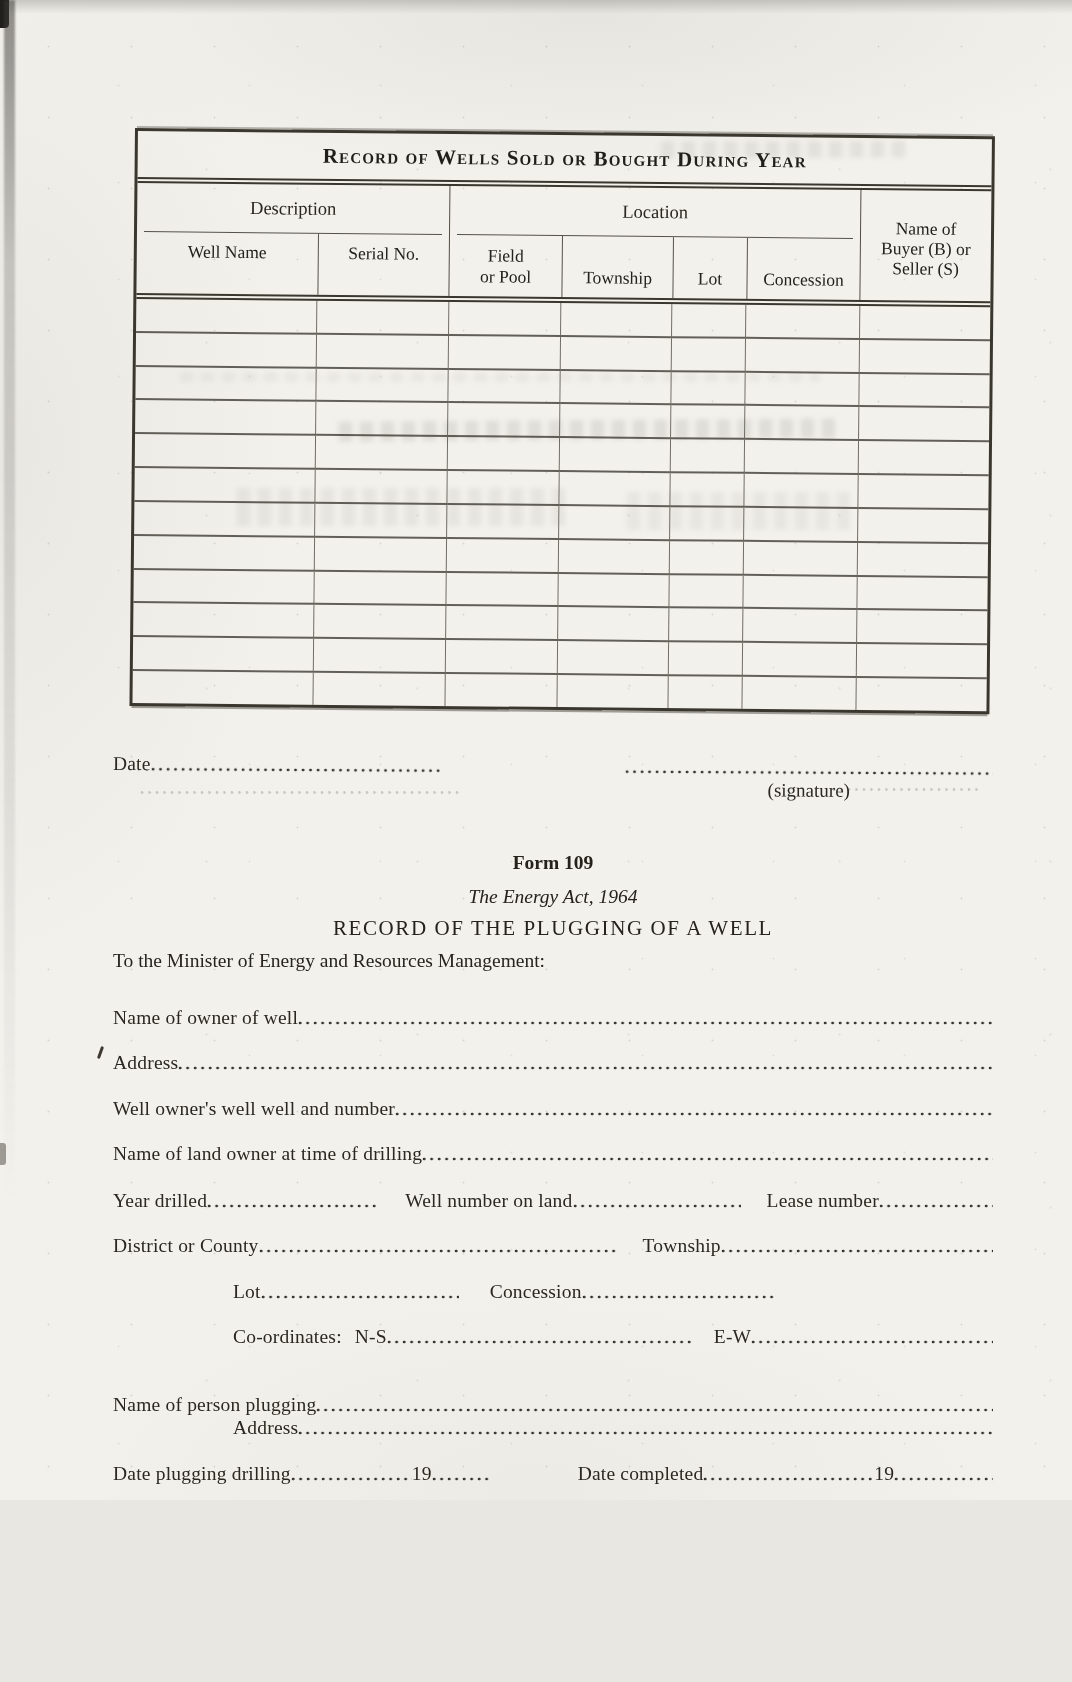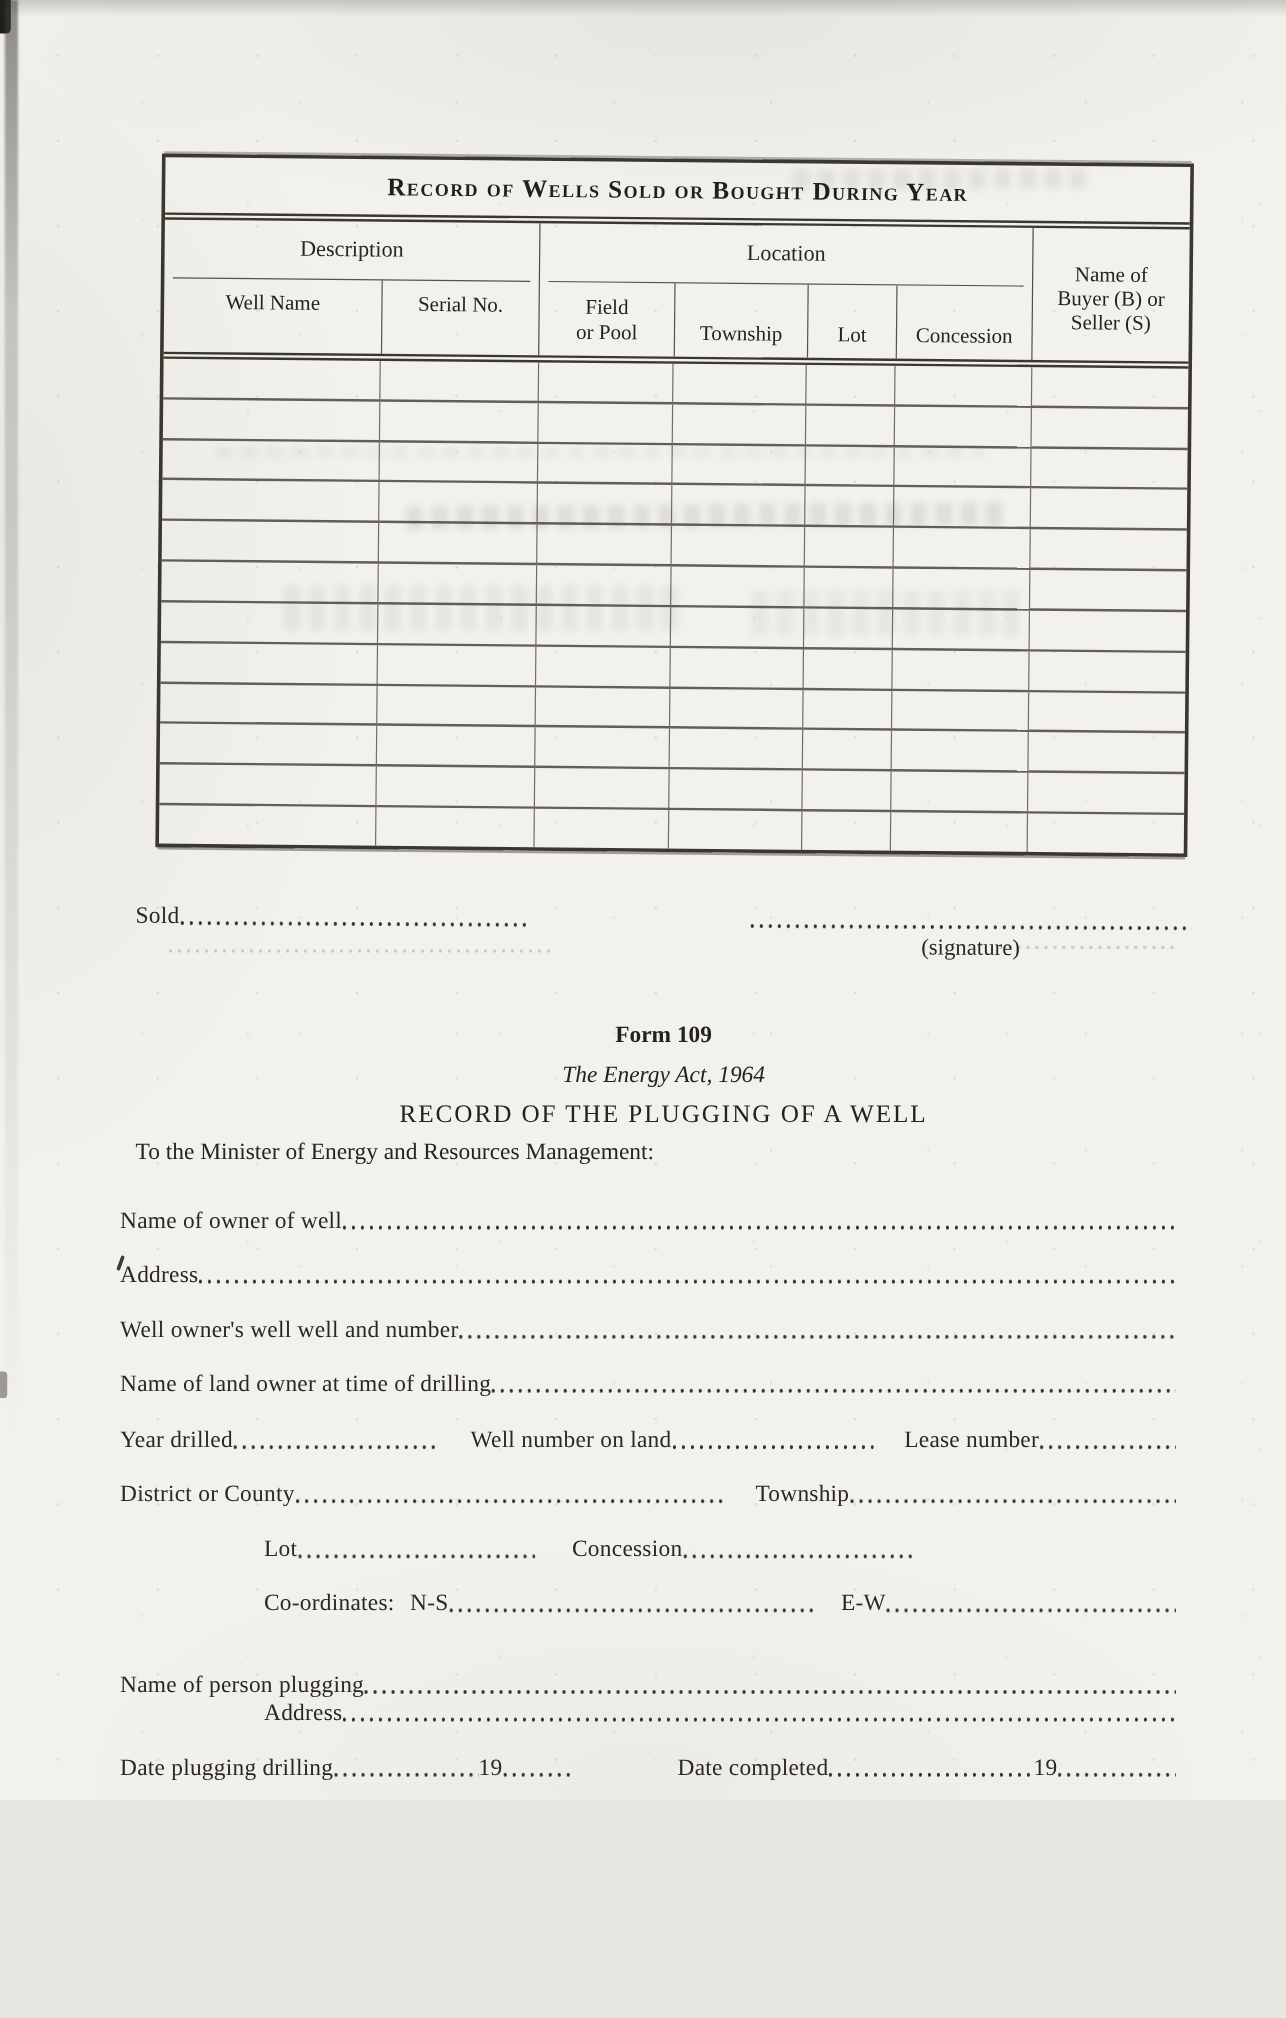--- a/index.html
+++ b/index.html
@@ -88,21 +88,21 @@
   .sig-leader{position:absolute;left:512px;top:15px;width:368px;}
   .sig-label{position:absolute;left:512px;top:26px;width:368px;text-align:center;font-size:19px;color:#2a2820;}
 
   
   .plug{position:absolute;left:0;top:0;width:1072px;}
   .center-line{position:absolute;left:113px;width:880px;text-align:center;color:#24221b;}
   .h-formno{top:852px;font-weight:bold;font-size:19.5px;}
   .h-act{top:886px;font-style:italic;font-size:19.5px;}
   .h-title{top:916px;font-size:21px;letter-spacing:1.6px;}
   .addressee{position:absolute;left:113px;top:950px;font-size:19.5px;color:#26241d;}
-  .pfield{position:absolute;left:100px;width:880px;}
+  .pfield{position:absolute;left:113px;width:880px;}
   .pagenum{position:absolute;left:482px;top:1548px;width:60px;text-align:left;font-weight:bold;font-size:21px;color:#26241d;}
 </style>
 </head>
 <body>
 
 <div class="page">
   <div class="speckles"></div>
   <div class="edge-top"></div>
   <div class="corner-dark"></div>
   <div class="gutter"></div>
@@ -240,21 +240,21 @@
         <div class="wt-cell last-row"></div>
         <div class="wt-cell last-row"></div>
         <div class="wt-cell last-row"></div>
         <div class="wt-cell last-row"></div>
         <div class="wt-cell last-col last-row"></div>
       </div>
   </div>
 
   <div class="datesig">
     <div class="fline date-row">
-      <span class="flabel">Sold</span>
+      <span class="flabel">Date</span>
       <span class="leader date-leader"></span>
     </div>
     <span class="leader sig-leader"></span>
     <div class="sig-label">(signature)</div>
   </div>
 
   <div class="plug">
     <div class="center-line h-formno">Form 109</div>
     <div class="center-line h-act">The Energy Act, 1964</div>
     <div class="center-line h-title">RECORD OF THE PLUGGING OF A WELL</div>

